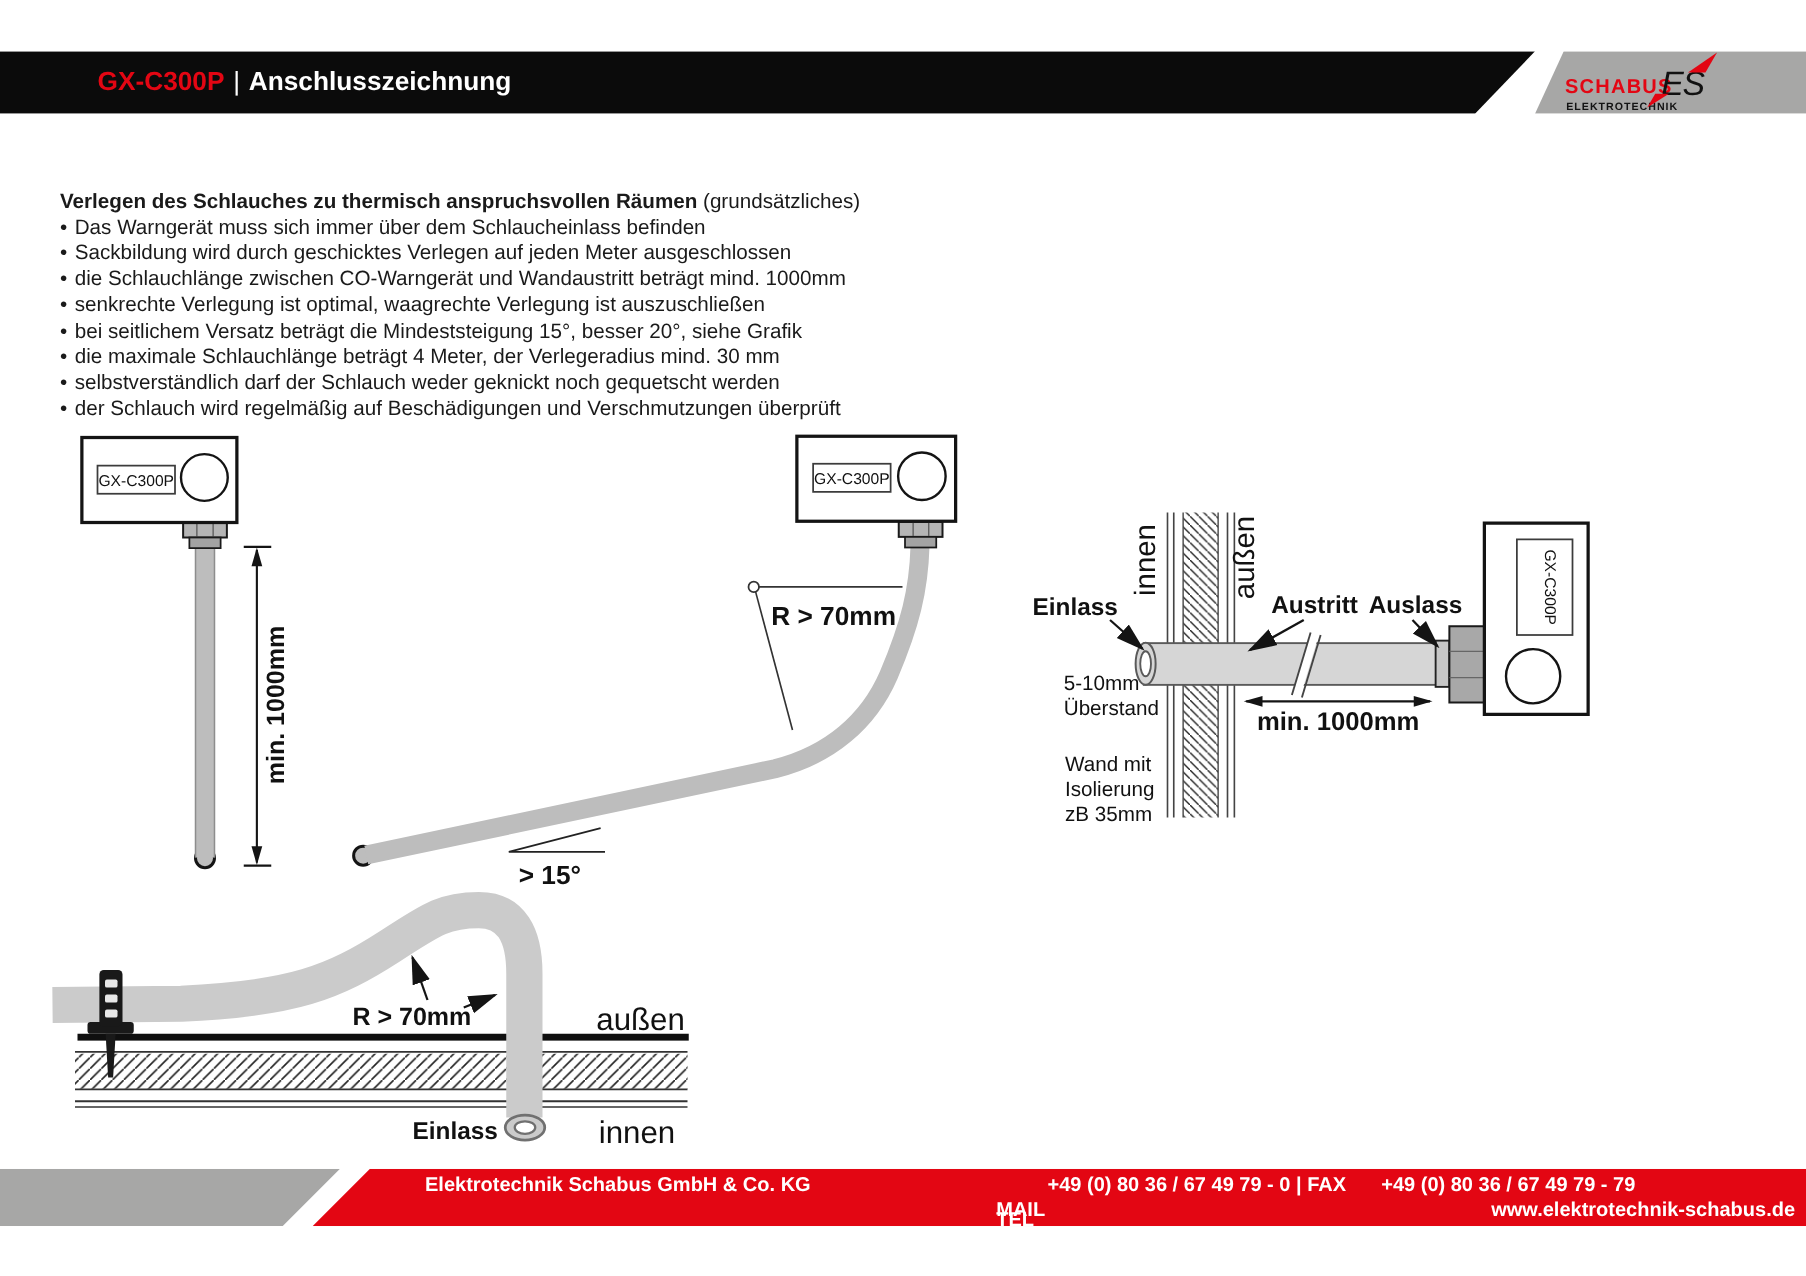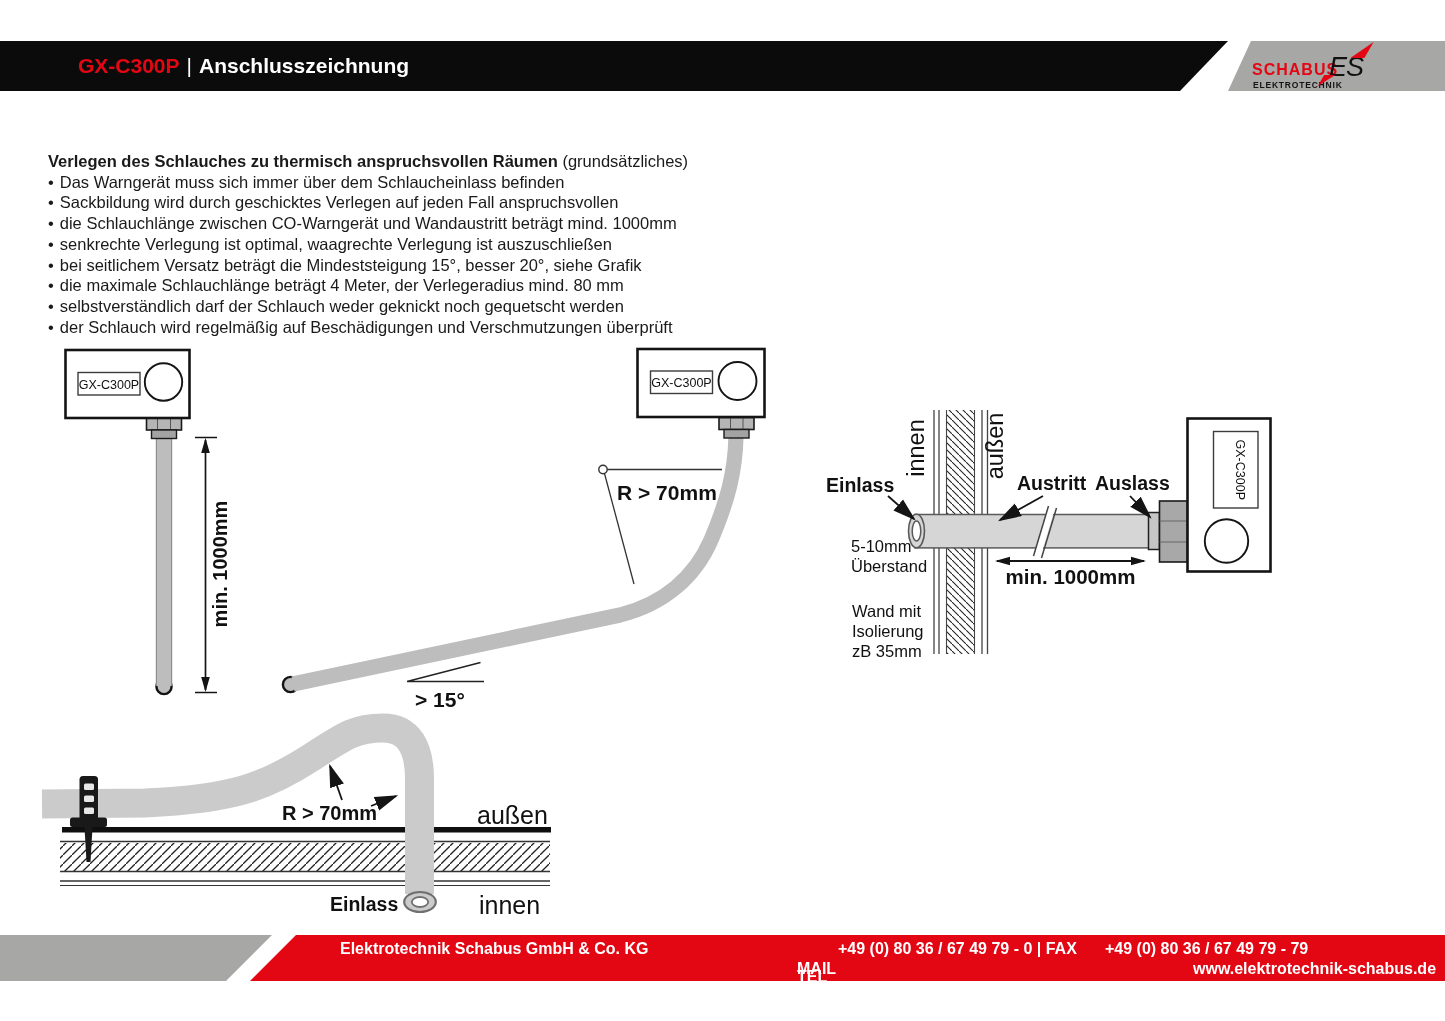--- a/index.html
+++ b/index.html
@@ -81,37 +81,37 @@
   <div class="intro">
     <div class="intro-heading">
       <span>Verlegen des Schlauches zu thermisch anspruchsvollen Räumen</span><span class="normal"> (grundsätzliches)</span>
     </div>
     <div class="bullet-line">
         <span class="b">•</span>
         <span>Das Warngerät muss sich immer über dem Schlaucheinlass befinden</span>
       </div>
     <div class="bullet-line">
         <span class="b">•</span>
-        <span>Sackbildung wird durch geschicktes Verlegen auf jeden Fall anspruchsvollen</span>
+        <span>Sackbildung wird durch geschicktes Verlegen auf jeden Meter ausgeschlossen</span>
       </div>
     <div class="bullet-line">
         <span class="b">•</span>
         <span>die Schlauchlänge zwischen CO-Warngerät und Wandaustritt beträgt mind. 1000mm</span>
       </div>
     <div class="bullet-line">
         <span class="b">•</span>
         <span>senkrechte Verlegung ist optimal, waagrechte Verlegung ist auszuschließen</span>
       </div>
     <div class="bullet-line">
         <span class="b">•</span>
         <span>bei seitlichem Versatz beträgt die Mindeststeigung 15°, besser 20°, siehe Grafik</span>
       </div>
     <div class="bullet-line">
         <span class="b">•</span>
-        <span>die maximale Schlauchlänge beträgt 4 Meter, der Verlegeradius mind. 80 mm</span>
+        <span>die maximale Schlauchlänge beträgt 4 Meter, der Verlegeradius mind. 30 mm</span>
       </div>
     <div class="bullet-line">
         <span class="b">•</span>
         <span>selbstverständlich darf der Schlauch weder geknickt noch gequetscht werden</span>
       </div>
     <div class="bullet-line">
         <span class="b">•</span>
         <span>der Schlauch wird regelmäßig auf Beschädigungen und Verschmutzungen überprüft</span>
       </div>
   </div>

